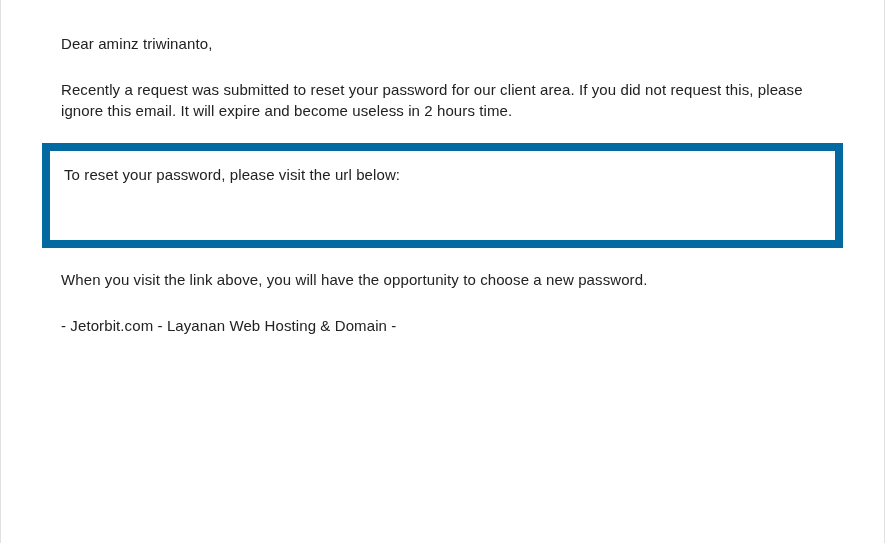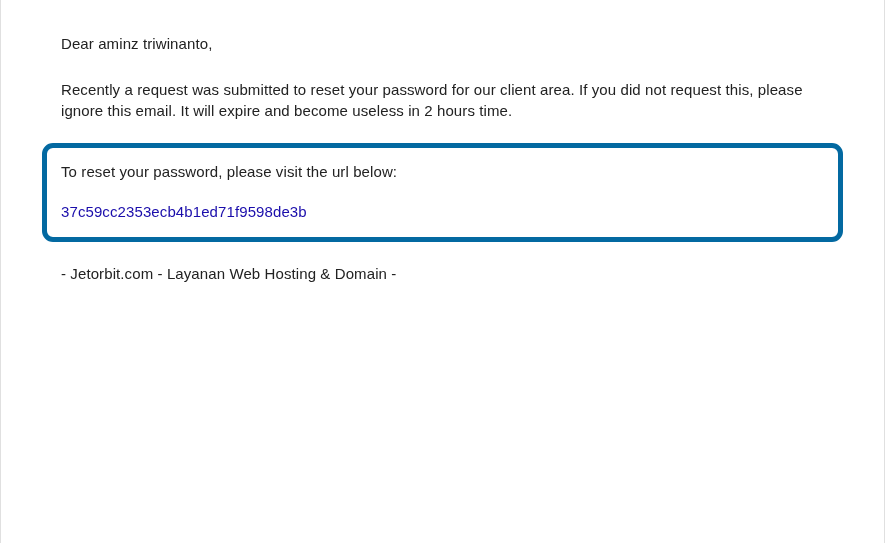--- a/index.html
+++ b/index.html
@@ -23,22 +23,22 @@
       color: #222;
       letter-spacing: 0.1px;
     }
     .para {
       margin-bottom: 26px;
     }
     .para:last-child {
       margin-bottom: 0;
     }
     .highlighted-box {
-      border: 5px solid #0369a1;
-      border-radius: 11px;
+      border: 8px solid #0369a1;
+      border-radius: 0;
       padding: 14px 11px 14px 14px;
       margin-left: -19px;
       margin-right: -19px;
       margin-bottom: 22px;
       margin-top: -4px;
     }
     .highlighted-box .para {
       margin-bottom: 0;
     }
     .reset-link {
@@ -57,21 +57,22 @@
 
   <p class="para">Dear aminz triwinanto,</p>
 
   <p class="para">Recently a request was submitted to reset your password for our client area. If you did not request this, please ignore this email. It will expire and become useless in 2 hours time.</p>
 
   <div class="highlighted-box">
     <p class="para">
       <span>To reset your password, please visit the url below:</span><br>
       <a href="#" class="reset-link">
         <br>
-        <span>37c59cc2353ecb4b1ed71f9598de3b</span><br>
+        <br>
       </a>
     </p>
   </div>
 
+  <p class="para">When you visit the link above, you will have the opportunity to choose a new password.</p>
 
   <p class="para signature">- Jetorbit.com - Layanan Web Hosting &amp; Domain -</p>
 
 </div>
 
 </body></html>

